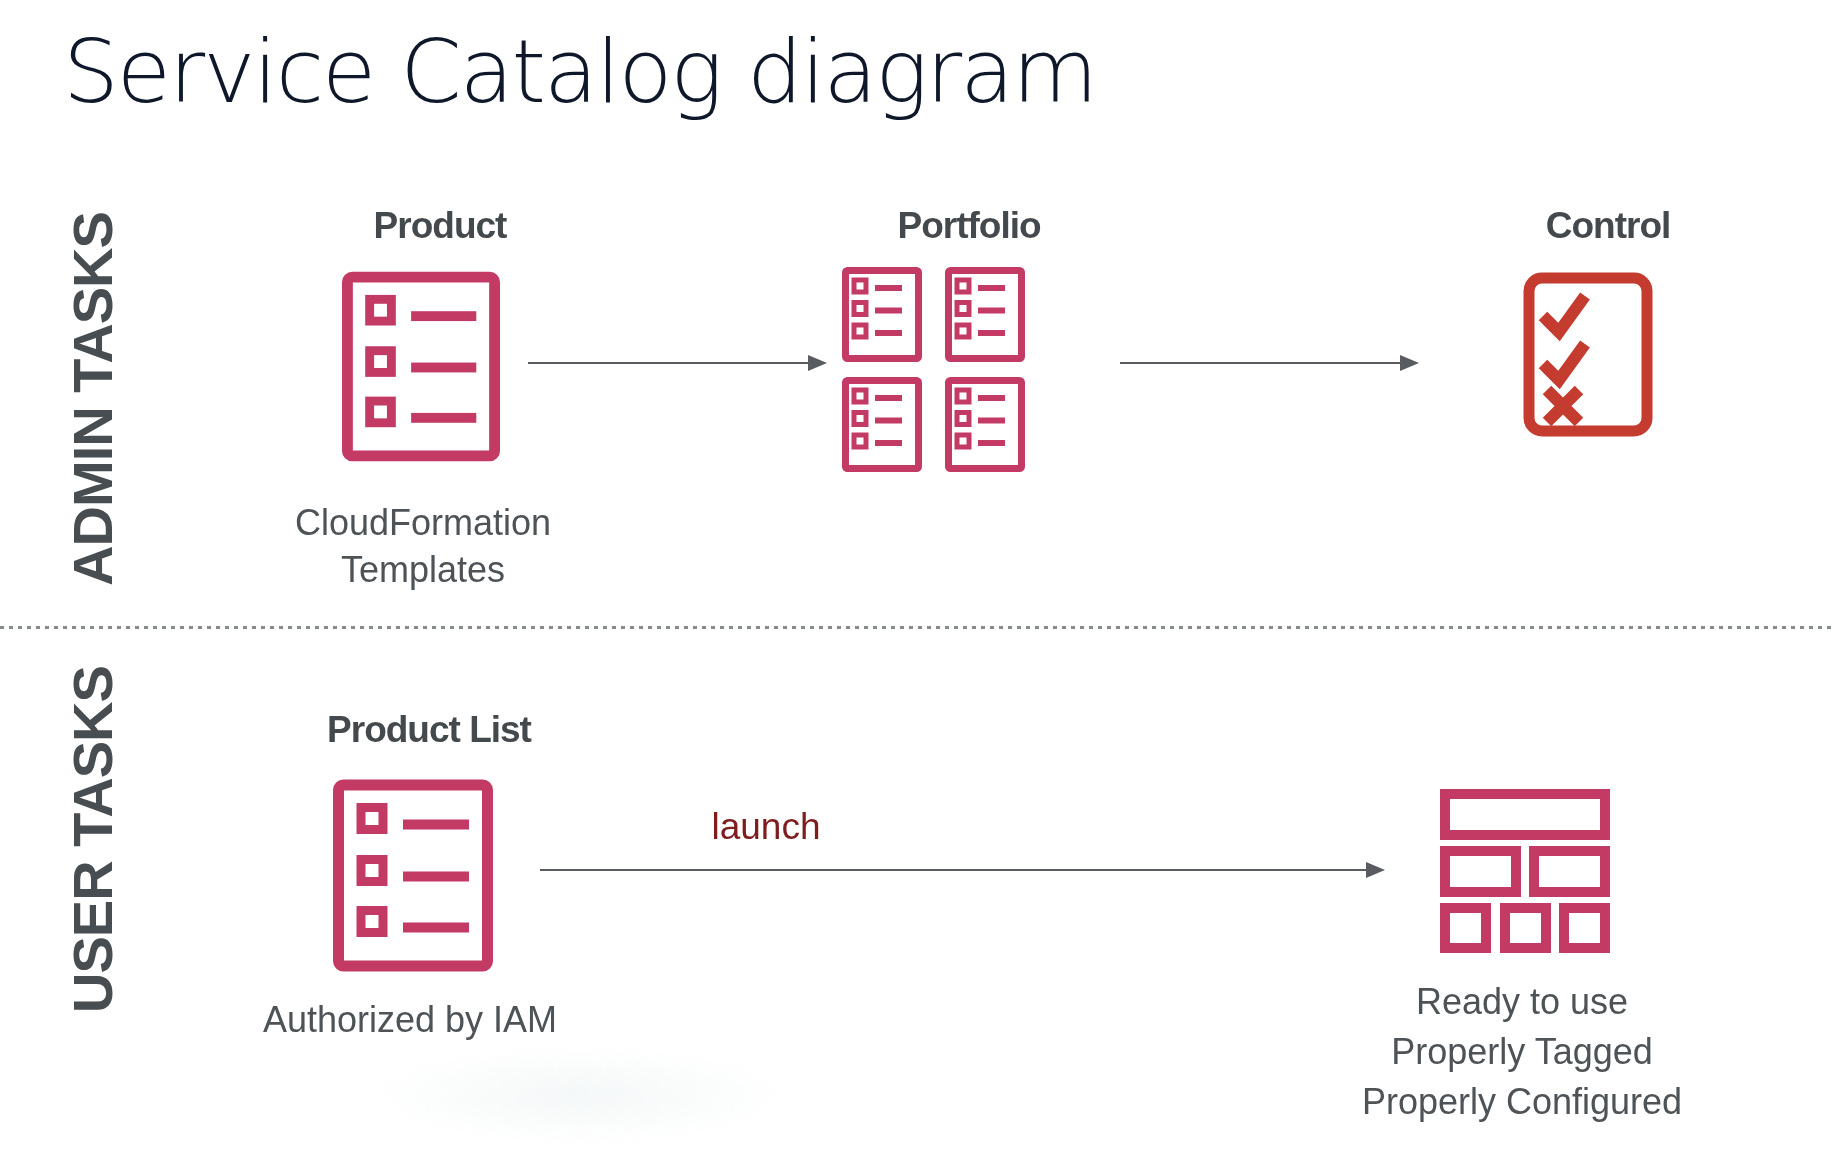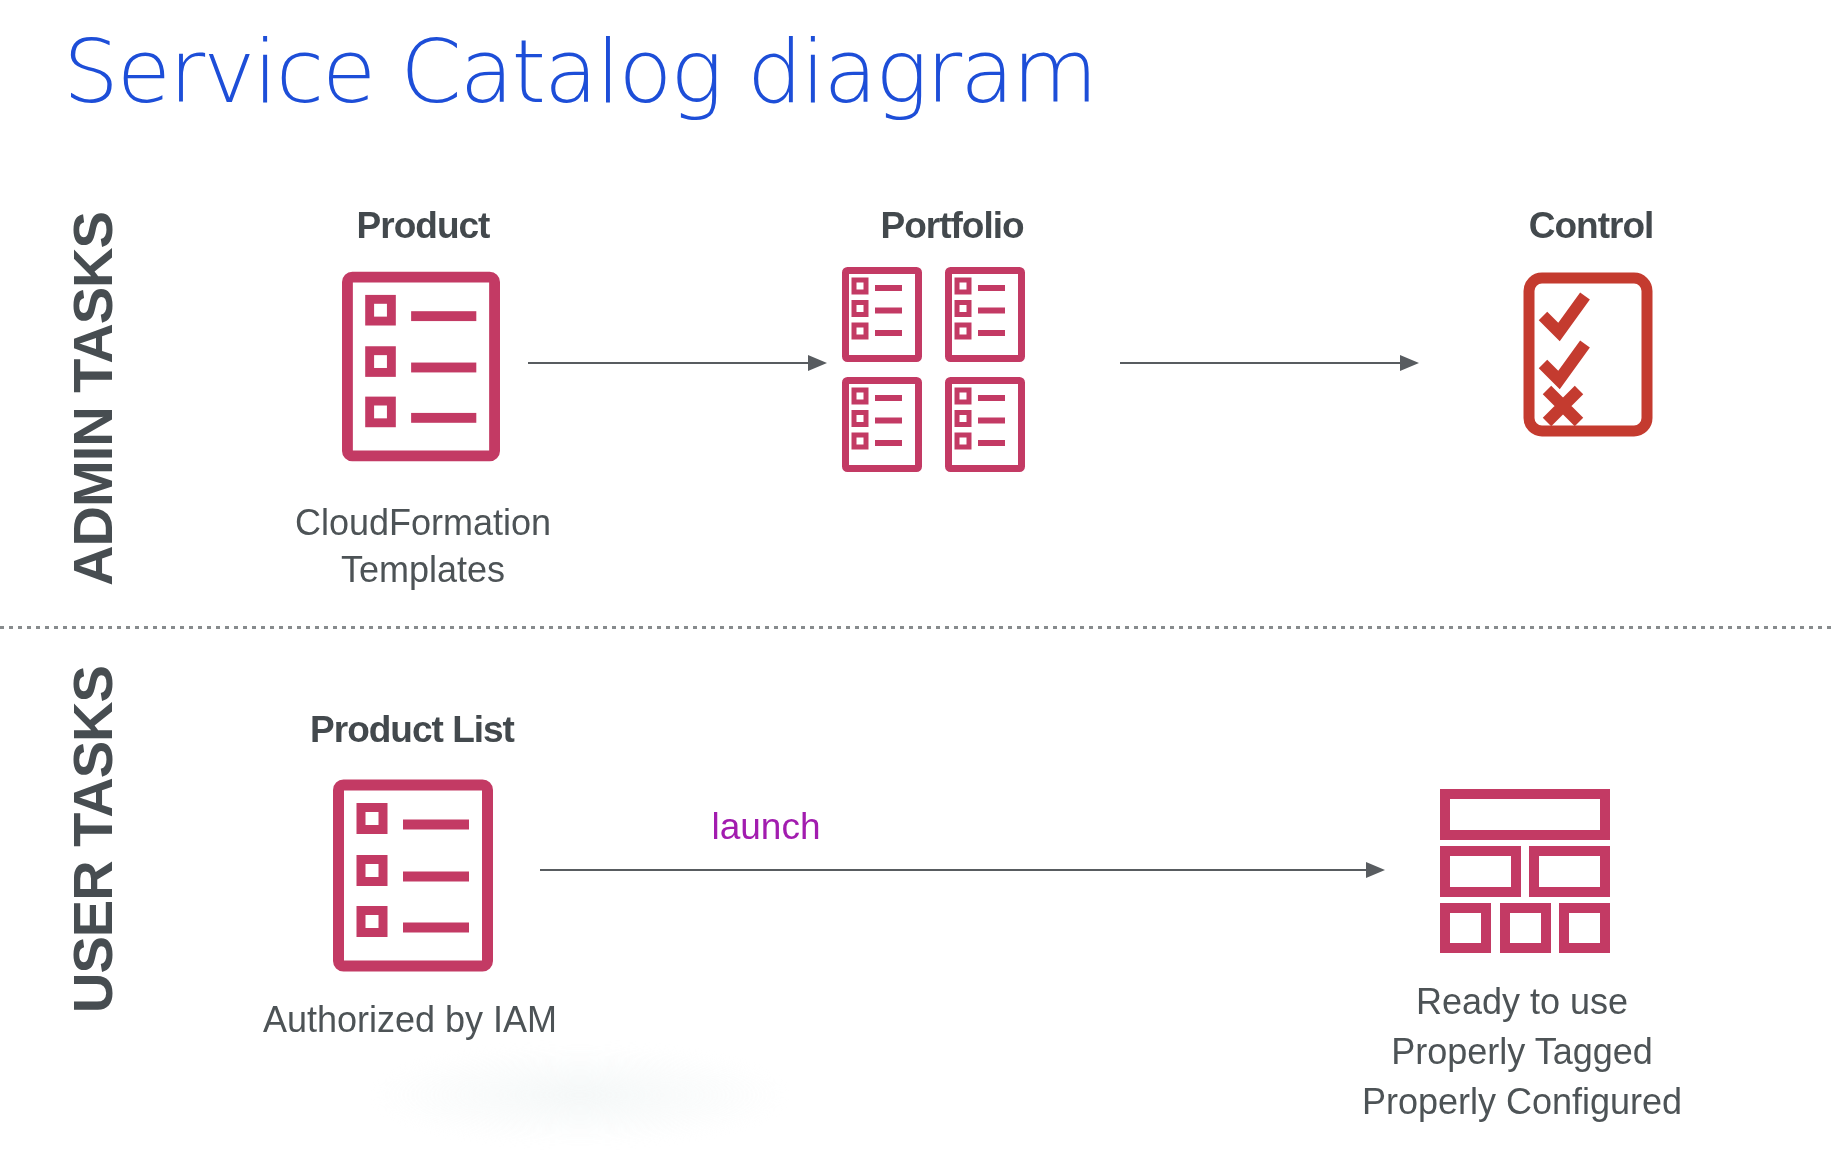--- a/index.html
+++ b/index.html
@@ -4,50 +4,50 @@
 <style>
   html,body { margin:0; padding:0; background:#ffffff; }
   .slide {
     position:relative; width:1832px; height:1150px; background:#ffffff;
     font-family:"Liberation Sans", sans-serif; overflow:hidden;
   }
   .title {
     position:absolute; left:63px; top:28px; margin:0;
     font-family:"DejaVu Sans","Liberation Sans",sans-serif;
     font-weight:200; font-size:88px; letter-spacing:-2px;
-    color:#1d4ed8; white-space:nowrap; line-height:1;
+    color:#0f172a; white-space:nowrap; line-height:1;
   }
   .side-label {
     position:absolute; font-weight:700; font-size:56px; letter-spacing:-1px;
     color:#474d51; white-space:nowrap; text-align:center;
     transform:rotate(-90deg); line-height:64px; height:64px;
   }
   .side-label.admin { width:420px; left:-117px; top:367px; }
   .side-label.user  { width:340px; left:-77px;  top:811px; }
   .col-heading {
     position:absolute; font-weight:700; font-size:37px; letter-spacing:-1px;
-    color:#43494d; text-align:center; white-space:nowrap; line-height:40px;
+    color:#43494d; text-align:center; white-space:nowrap; line-height:40px;margin-left:17px;
   }
   .caption {
     position:absolute; font-size:36px; color:#4d5356; text-align:center;
     line-height:47px; white-space:nowrap;
   }
   .caption.wide-lh { line-height:52px; }
   .caption .line { display:block; }
   .icon { position:absolute; }
   .arrow {
     position:absolute; height:2px; background:#585c60;
   }
   .arrow::after {
     content:""; position:absolute; right:-17px; top:-7px;
     width:0; height:0; border-left:19px solid #585c60;
     border-top:8px solid transparent; border-bottom:8px solid transparent;
   }
   .launch-label {
-    position:absolute; font-size:37px; color:#a21caf; text-align:center;
+    position:absolute; font-size:37px; color:#7f1d1d; text-align:center;
   }
   .divider {
     position:absolute; left:0; top:626px; width:1832px; height:3px;
     background:repeating-linear-gradient(90deg, #878b8d 0 4px, transparent 4px 9px);
   }
   .portfolio-grid {
     position:absolute; left:842px; top:267px;
     display:grid; grid-template-columns:80px 80px; grid-template-rows:95px 95px;
     column-gap:23px; row-gap:15px;
   }

